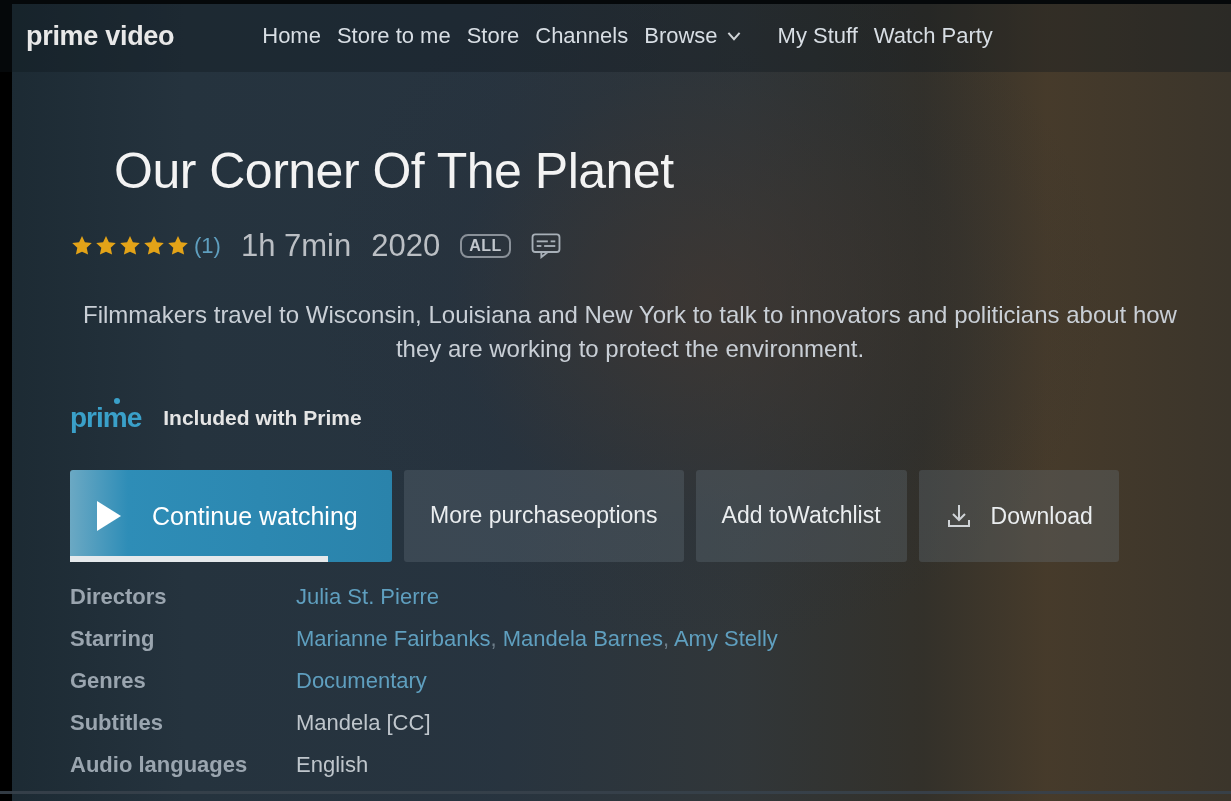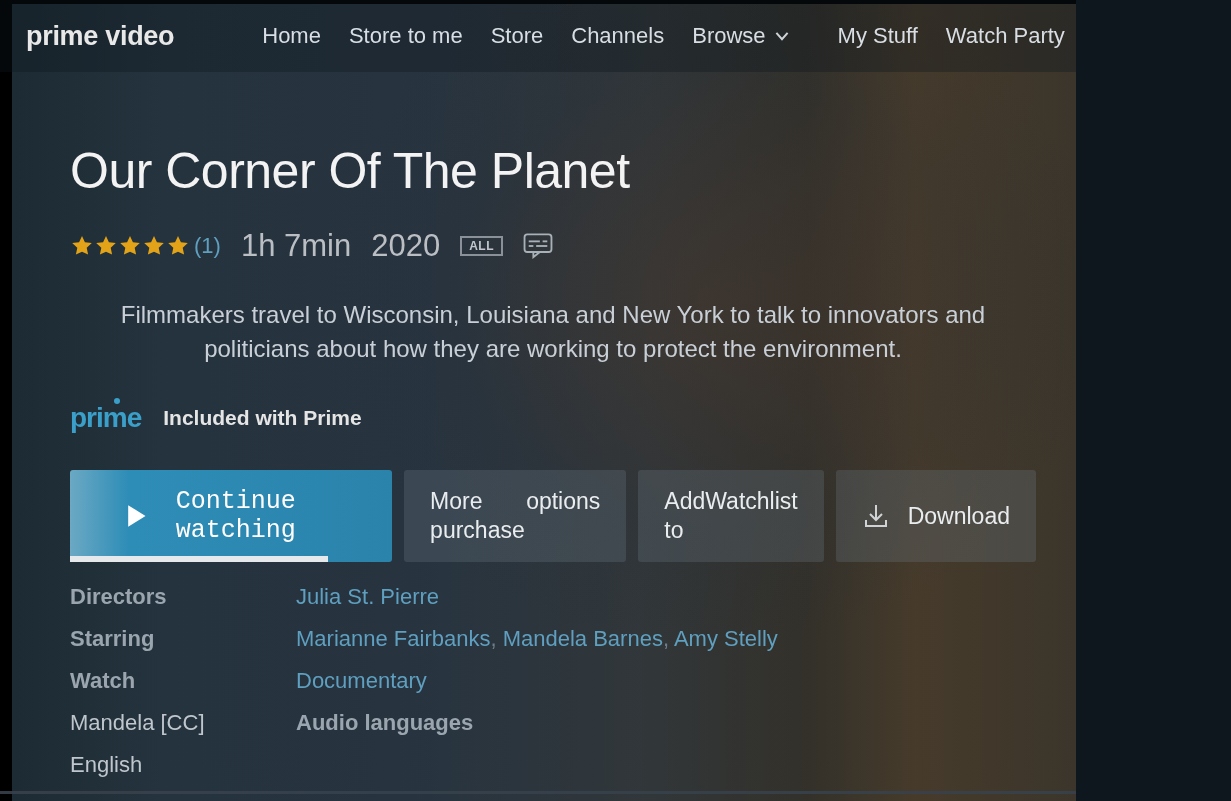--- a/index.html
+++ b/index.html
@@ -1,68 +1,67 @@
 <!DOCTYPE html>
 <html><head>
 <meta charset="utf-8">
 <style>
   * { margin:0; padding:0; box-sizing:border-box; }
   html,body { width:1231px; height:801px; font-family:"Amazon Ember","Helvetica Neue",Helvetica,Arial,sans-serif; background:#0f171e; color:#fff; overflow:hidden; }
   .stage {
-    position:relative; width:1076px; height:801px;
+    position:relative; width:1231px; height:801px;
     background:
       radial-gradient(ellipse 400px 350px at 710px 300px, rgba(70,55,45,0.55) 0%, rgba(40,45,55,0.15) 65%, transparent 100%),
       linear-gradient(to right, #1c2a33 0%, #25333e 15%, rgba(42,55,67,0.9) 40%, rgba(55,60,62,0.85) 60%, rgba(60,55,45,0.8) 75%, rgba(80,65,45,0.85) 85%, #3b352b 100%);
   }
   .top-edge { position:absolute; left:0; right:0; top:0; height:4px; background:#000; }
   .left-edge { position:absolute; left:0; top:0; bottom:0; width:12px; background:#000; }
   .bottom-line { position:absolute; left:0; right:0; bottom:7px; height:3px; background:rgba(55,65,75,0.9); }
 
   
   .header {
     position:absolute; top:0; left:0; right:0; height:72px;
     display:flex; align-items:center; padding-left:26px; gap:0;
     background:rgba(15,23,30,0.35);
   }
   .logo { font-size:27px; font-weight:700; color:#e8e8e8; letter-spacing:-0.3px; display:flex; align-items:center; }
   .logo .word { margin-right:10px; }
-  .nav { display:flex; align-items:center; margin-left:78px; gap:28px; }
+  .nav { display:flex; align-items:center; margin-left:78px; gap:16px; }
   .nav-item { font-size:22px; color:#d8dee4; cursor:pointer; display:flex; align-items:center; gap:8px; }
   .chev { width:16px; height:16px; }
 
   
   .content { position:absolute; left:70px; top:142px; right:40px; }
-  .title { font-size:50px; font-weight:400; color:#f3f3f3; letter-spacing:-0.5px; }
+  .title { font-size:50px; font-weight:400; color:#f3f3f3; letter-spacing:-0.5px;margin-left:44px; }
 
   .meta-row { display:flex; align-items:center; gap:20px; margin-top:28px; }
   .stars { display:flex; gap:0px; align-items:center; }
   .star-icon { width:24px; height:24px; fill:#e3a318; }
   .rating-count { color:#5f9fbf; font-size:22px; margin-left:4px; }
   .runtime, .year { color:#bbbfc4; font-size:31px; }
-  .rating-badge { border:2px solid #8a9199; color:#c2c7cd; font-size:12px; font-weight:700; padding:1px 7px; border-radius:0; letter-spacing:0.5px;}
+  .rating-badge { border:2px solid #8a9199; color:#c2c7cd; font-size:16px; font-weight:700; padding:1px 7px; border-radius:8px; letter-spacing:0.5px;}
   .subs-icon { width:30px; height:26px; }
 
   .synopsis { margin-top:34px; font-size:24px; line-height:1.42; color:#c9cfd6; max-width:1120px;text-align:center; }
 
   .prime-row { display:flex; align-items:center; gap:22px; margin-top:36px; }
   .prime-logo { font-size:28px; font-weight:800; color:#3aa0c9; letter-spacing:-1px; position:relative; }
   .prime-logo .dot { position:absolute; top:-4px; left:43.5px; width:6px; height:6px; border-radius:50%; background:#3aa0c9; }
   .included { color:#e5e5e5; font-size:21px; font-weight:700; }
 
   .actions { display:flex; gap:12px; margin-top:36px; }
   .btn {
     height:92px; border-radius:3px; display:flex; align-items:center; gap:18px;
     padding:0 26px; cursor:pointer; font-size:23px; color:#eaedef;
     background:rgba(110,125,135,0.28);
   }
   .btn.play {
-    position:relative; background:#2b8bb6; color:#fff; font-size:25px; padding-left:56px; padding-right:32px;
+    position:relative; background:#2b8bb6; color:#fff; font-size:25px; padding-left:24px; padding-right:32px;
     justify-content:flex-start; gap:28px; min-width:322px;
     background:linear-gradient(to right, rgba(120,190,220,0.85) 0%, #2e8db7 18%, #2a83ab 100%);
-    font-family:Liberation Mono, monospace;
   }
   .btn.play .progress { position:absolute; left:0; bottom:0; height:6px; background:#e5e9ec; }
   .btn-label-stack { display:flex; flex-direction:row; line-height:1.28; }
   .play-icon { width:30px; height:34px; fill:#fff; }
   .dl-icon { width:28px; height:28px; stroke:#cfd3d6; fill:none; stroke-width:2; }
 
   .details { margin-top:22px; display:grid; grid-template-columns:210px 1fr; row-gap:6px; font-size:22px;gap:16px; }
   .d-label { color:#9aa5af; font-weight:700; }
   .d-value { color:#bfc6cc; }
   .d-value a { color:#5f9fbf; cursor:pointer; }
@@ -166,23 +165,24 @@
       </div>
     </div>
 
     <div class="details">
       <div class="d-label">Directors</div>
       <div class="d-value" id="directors-val"><a>Julia St. Pierre</a></div>
 
       <div class="d-label">Starring</div>
       <div class="d-value" id="starring-val"><a>Marianne Fairbanks</a><span class="sep">, </span><a>Mandela Barnes</a><span class="sep">, </span><a>Amy Stelly</a></div>
 
-      <div class="d-label">Watch</div>
+      <div class="d-label">Genres</div>
       <div class="d-value" id="genres-val"><a>Documentary</a></div>
 
+      <div class="d-label">Subtitles</div>
       <div class="d-value">Mandela [CC]</div>
 
       <div class="d-label">Audio languages</div>
       <div class="d-value">English</div>
     </div>
   </div>
 
   <div class="bottom-line"></div>
 </div>
 

